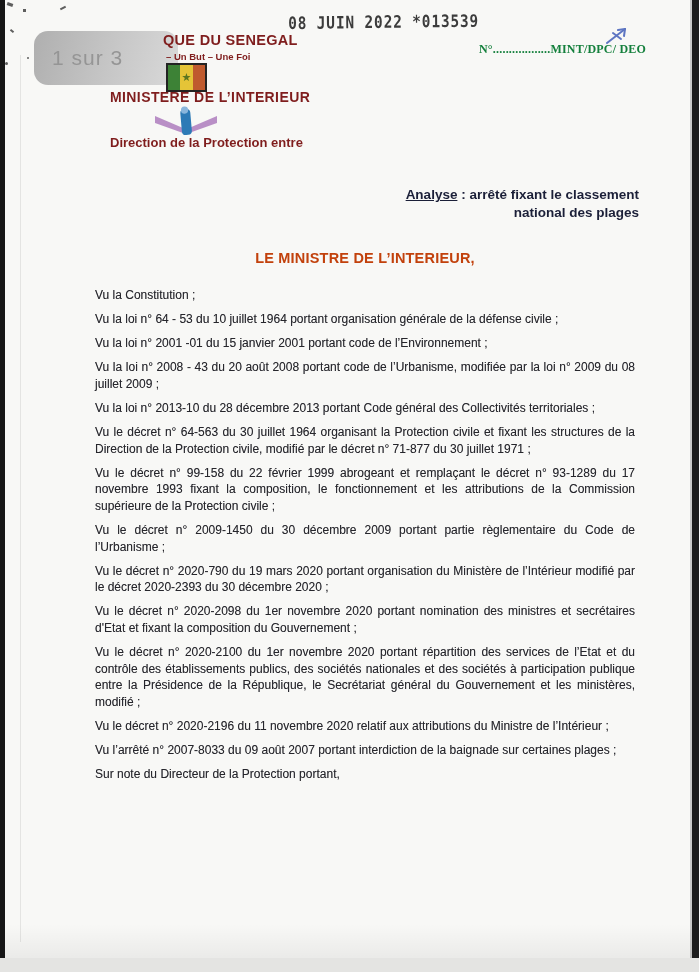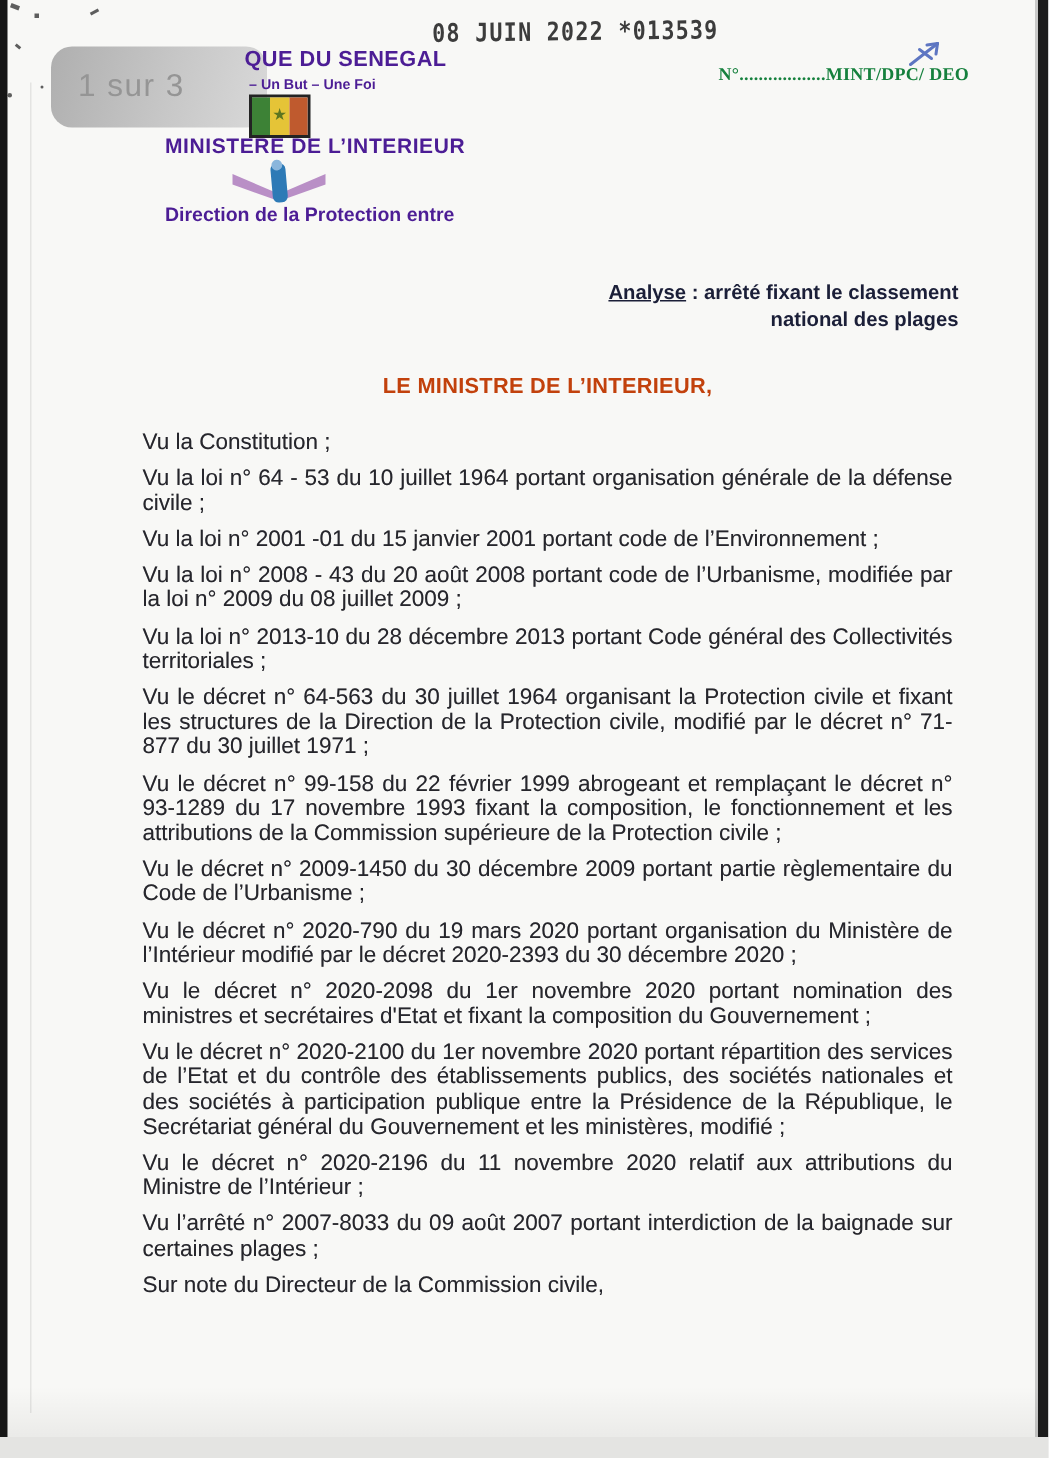--- a/index.html
+++ b/index.html
@@ -19,21 +19,21 @@
   .fold-line{position:absolute;left:20px;top:55px;bottom:30px;width:1px;background:rgba(0,0,0,0.08);}
   .speck{position:absolute;background:#2b2b2b;opacity:.75;}
   
   .page-indicator{
     position:absolute;left:34px;top:31px;width:144px;height:54px;border-radius:14px;
     background:linear-gradient(105deg,#afafaf 0%,#c7c7c7 55%,#d9d9d9 100%);
     display:flex;align-items:center;padding-left:18px;box-sizing:border-box;
     font-size:21px;color:#959595;letter-spacing:1px;
   }
   
-  .navy{color:#4c1d95;font-weight:bold;}
+  .navy{color:#7f1d1d;font-weight:bold;}
   .republic{position:absolute;left:163px;top:32px;font-size:14.5px;letter-spacing:.3px;white-space:nowrap;}
   .motto{position:absolute;left:166px;top:51px;font-size:9.5px;white-space:nowrap;}
   .flag{position:absolute;left:166px;top:63px;width:37px;height:25px;border:2px solid #232323;display:flex;}
   .flag .stripe{flex:1;}
   .flag .green{background:#3d8236;}
   .flag .yellow{background:#e5c437;display:flex;align-items:center;justify-content:center;}
   .flag .red{background:#bf5a2e;}
   .flag .star{color:#5c7520;font-size:11px;line-height:1;}
   .ministry{position:absolute;left:110px;top:89px;font-size:14px;letter-spacing:.4px;white-space:nowrap;}
   .logo{position:absolute;left:151px;top:103px;}
@@ -57,21 +57,21 @@
     font-weight:bold;font-size:13.5px;line-height:18px;color:#1b1f38;
   }
   .subject .l1{white-space:nowrap;}
   .subject .label{text-decoration:underline;}
   .salutation{
     position:absolute;left:95px;top:250px;width:540px;text-align:center;
     font-weight:bold;font-size:14.5px;color:#c2410c;letter-spacing:.2px;
   }
   .clauses{position:absolute;left:95px;top:287px;width:540px;}
   .clause{
-    margin:0 0 7.5px 0;font-size:15px;line-height:16.6px;text-align:justify;
+    margin:0 0 7.5px 0;font-size:12px;line-height:16.6px;text-align:justify;
     color:#26262c;text-shadow:0 0 .4px rgba(25,25,35,.35);
   }
 </style>
 </head>
 <body>
 
 <div class="page">
 
   <div class="edge-left"></div>
   <div class="edge-right"></div>
@@ -144,18 +144,18 @@
     <p class="clause">Vu la loi n° 2008 - 43 du 20 août 2008 portant code de l’Urbanisme, modifiée par la loi n° 2009 du 08 juillet 2009 ;</p>
     <p class="clause">Vu la loi n° 2013-10 du 28 décembre 2013 portant Code général des Collectivités territoriales ;</p>
     <p class="clause">Vu le décret n° 64-563 du 30 juillet 1964 organisant la Protection civile et fixant les structures de la Direction de la Protection civile, modifié par le décret n° 71-877 du 30 juillet 1971 ;</p>
     <p class="clause">Vu le décret n° 99-158 du 22 février 1999 abrogeant et remplaçant le décret n° 93-1289 du 17 novembre 1993 fixant la composition, le fonctionnement et les attributions de la Commission supérieure de la Protection civile ;</p>
     <p class="clause">Vu le décret n° 2009-1450 du 30 décembre 2009 portant partie règlementaire du Code de l’Urbanisme ;</p>
     <p class="clause">Vu le décret n° 2020-790 du 19 mars 2020 portant organisation du Ministère de l’Intérieur modifié par le décret 2020-2393 du 30 décembre 2020 ;</p>
     <p class="clause">Vu le décret n° 2020-2098 du 1er novembre 2020 portant nomination des ministres et secrétaires d'Etat et fixant la composition du Gouvernement ;</p>
     <p class="clause">Vu le décret n° 2020-2100 du 1er novembre 2020 portant répartition des services de l’Etat et du contrôle des établissements publics, des sociétés nationales et des sociétés à participation publique entre la Présidence de la République, le Secrétariat général du Gouvernement et les ministères, modifié ;</p>
     <p class="clause">Vu le décret n° 2020-2196 du 11 novembre 2020 relatif aux attributions du Ministre de l’Intérieur ;</p>
     <p class="clause">Vu l’arrêté n° 2007-8033 du 09 août 2007 portant interdiction de la baignade sur certaines plages ;</p>
-    <p class="clause">Sur note du Directeur de la Commission civile,</p>
+    <p class="clause">Sur note du Directeur de la Protection portant,</p>
   </div>
 
   <div class="bottom-shade"></div>
   <div class="bottom-band"></div>
 </div>
 
 </body></html>

